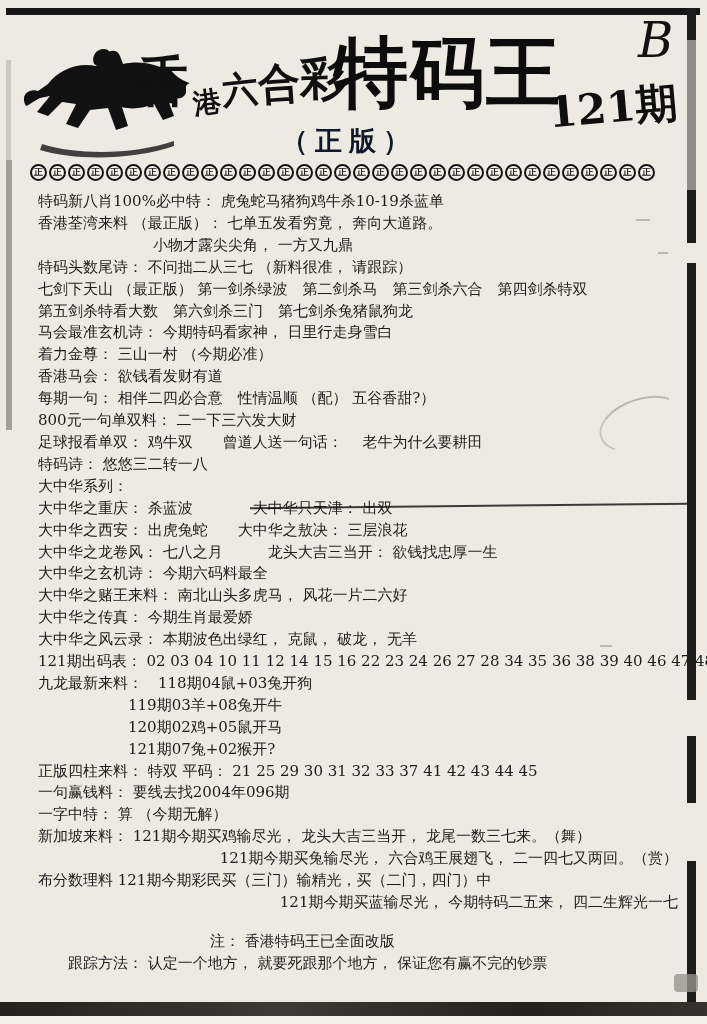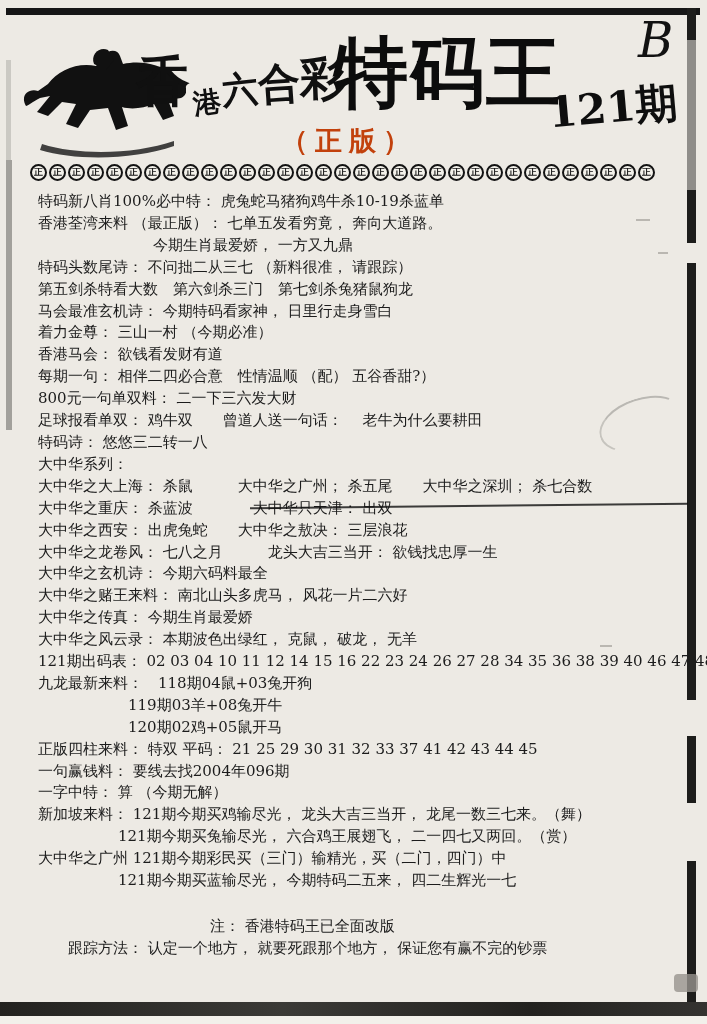--- a/index.html
+++ b/index.html
@@ -18,34 +18,34 @@
   .m-bottom{position:absolute;left:0;top:1016px;width:707px;height:8px;background:#f2f0ea;}
   
   .hdr{position:absolute;left:0;top:0;width:707px;height:192px;}
   .hchar{position:absolute;font-weight:bold;color:#101010;}
   .t-main{position:absolute;left:334px;top:24px;font-size:74px;font-weight:bold;
           letter-spacing:2px;color:#0c0c0c;transform:scaleY(1.04);white-space:nowrap;}
   .t-issue{position:absolute;left:548px;top:80px;font-size:42px;font-weight:bold;
            transform:rotate(-5deg);white-space:nowrap;color:#0e0e0e;}
   .t-corner{position:absolute;left:638px;top:12px;font-size:48px;font-style:italic;color:#121212;}
   .t-edition{position:absolute;left:281px;top:123px;font-size:27px;font-weight:bold;
-             letter-spacing:7px;white-space:nowrap;color:#c2410c;}
+             letter-spacing:7px;white-space:nowrap;color:#0f172a;}
   .horse{position:absolute;left:16px;top:44px;}
   
   .seals{position:absolute;left:30px;top:164px;width:648px;display:flex;gap:2px;}
   .seal{width:17px;height:17px;box-sizing:border-box;border:2px solid #131313;border-radius:50%;
         background:#f3f1ea;color:#131313;font-size:9px;font-weight:bold;line-height:13px;
         text-align:center;flex:0 0 auto;}
   
   .bodytxt{position:absolute;left:38px;top:191px;width:640px;}
   .ln{font-size:15px;line-height:21.9px;white-space:nowrap;color:#1c1c1c;}
   .ind-a{padding-left:115px;}   
   .ind-b{padding-left:90px;}    
-  .ind-c{padding-left:80px;}    
-  .ind-note{padding-left:172px;margin-top:24px;}
+  .ind-c{padding-left:80px;text-align:right;}    
+  .ind-note{padding-left:172px;margin-top:17px;}
   .ind-track{padding-left:30px;}
   
   .strike{position:absolute;left:250px;top:505px;width:438px;height:2px;background:#0f0f0f;
           transform:rotate(-.6deg);opacity:.8;}
   .scribble{position:absolute;left:598px;top:398px;width:84px;height:48px;border:2px solid transparent;
             border-top-color:rgba(110,110,105,.4);border-left-color:rgba(110,110,105,.3);
             border-radius:50%;transform:rotate(-18deg);}
   .blob{position:absolute;left:674px;top:974px;width:24px;height:18px;background:#97948d;
         border-radius:4px;opacity:.8;}
   .dash{position:absolute;height:2px;background:#8f8d87;opacity:.55;}
@@ -118,49 +118,50 @@
       <span class="seal">正</span>
       <span class="seal">正</span>
       <span class="seal">正</span>
       <span class="seal">正</span>
       <span class="seal">正</span>
     </div>
 
   <div class="bodytxt">
     <div class="ln">特码新八肖100%必中特： 虎兔蛇马猪狗鸡牛杀10-19杀蓝单</div>
     <div class="ln">香港荃湾来料 （最正版）： 七单五发看穷竟， 奔向大道路。</div>
-    <div class="ln ind-a">今期生肖最爱娇， 一方又九鼎</div>
+    <div class="ln ind-a">小物才露尖尖角， 一方又九鼎</div>
     <div class="ln">特码头数尾诗： 不问拙二从三七 （新料很准， 请跟踪）</div>
+    <div class="ln">七剑下天山 （最正版） 第一剑杀绿波　第二剑杀马　第三剑杀六合　第四剑杀特双</div>
     <div class="ln">第五剑杀特看大数　第六剑杀三门　第七剑杀兔猪鼠狗龙</div>
     <div class="ln">马会最准玄机诗： 今期特码看家神， 日里行走身雪白</div>
     <div class="ln">着力金尊： 三山一村 （今期必准）</div>
     <div class="ln">香港马会： 欲钱看发财有道</div>
     <div class="ln">每期一句： 相伴二四必合意　性情温顺 （配） 五谷香甜?）</div>
     <div class="ln">800元一句单双料： 二一下三六发大财</div>
     <div class="ln">足球报看单双： 鸡牛双　　曾道人送一句话：　 老牛为什么要耕田</div>
     <div class="ln">特码诗： 悠悠三二转一八</div>
     <div class="ln">大中华系列：</div>
-    <div class="ln">大中华之大上海： 杀鼠　　　大中华之广州； 杀五尾　　大中华之深圳； 杀七合数</div>
     <div class="ln">大中华之重庆： 杀蓝波　　　　大中华只天津： 出双</div>
     <div class="ln">大中华之西安： 出虎兔蛇　　大中华之敖决： 三层浪花</div>
     <div class="ln">大中华之龙卷风： 七八之月　　　龙头大吉三当开： 欲钱找忠厚一生</div>
     <div class="ln">大中华之玄机诗： 今期六码料最全</div>
     <div class="ln">大中华之赌王来料： 南北山头多虎马， 风花一片二六好</div>
     <div class="ln">大中华之传真： 今期生肖最爱娇</div>
     <div class="ln">大中华之风云录： 本期波色出绿红， 克鼠， 破龙， 无羊</div>
     <div class="ln">121期出码表： 02 03 04 10 11 12 14 15 16 22 23 24 26 27 28 34 35 36 38 39 40 46 47 48</div>
     <div class="ln">九龙最新来料：　118期04鼠+03兔开狗</div>
     <div class="ln ind-b">119期03羊+08兔开牛</div>
     <div class="ln ind-b">120期02鸡+05鼠开马</div>
+    <div class="ln ind-b">121期07兔+02猴开?</div>
     <div class="ln">正版四柱来料： 特双 平码： 21 25 29 30 31 32 33 37 41 42 43 44 45</div>
     <div class="ln">一句赢钱料： 要线去找2004年096期</div>
     <div class="ln">一字中特： 算 （今期无解）</div>
     <div class="ln">新加坡来料： 121期今期买鸡输尽光， 龙头大吉三当开， 龙尾一数三七来。（舞）</div>
     <div class="ln ind-c">121期今期买兔输尽光， 六合鸡王展翅飞， 二一四七又两回。（赏）</div>
-    <div class="ln">大中华之广州 121期今期彩民买（三门）输精光，买（二门，四门）中</div>
+    <div class="ln">布分数理料 121期今期彩民买（三门）输精光，买（二门，四门）中</div>
     <div class="ln ind-c">121期今期买蓝输尽光， 今期特码二五来， 四二生辉光一七</div>
     <div class="ln ind-note">注： 香港特码王已全面改版</div>
     <div class="ln ind-track">跟踪方法： 认定一个地方， 就要死跟那个地方， 保证您有赢不完的钞票</div>
   </div>
 
   <div class="strike"></div>
   <div class="scribble"></div>
   <div class="blob"></div>
   <div class="dash" style="left:636px;top:219px;width:14px;"></div>
   <div class="dash" style="left:658px;top:252px;width:10px;"></div>

